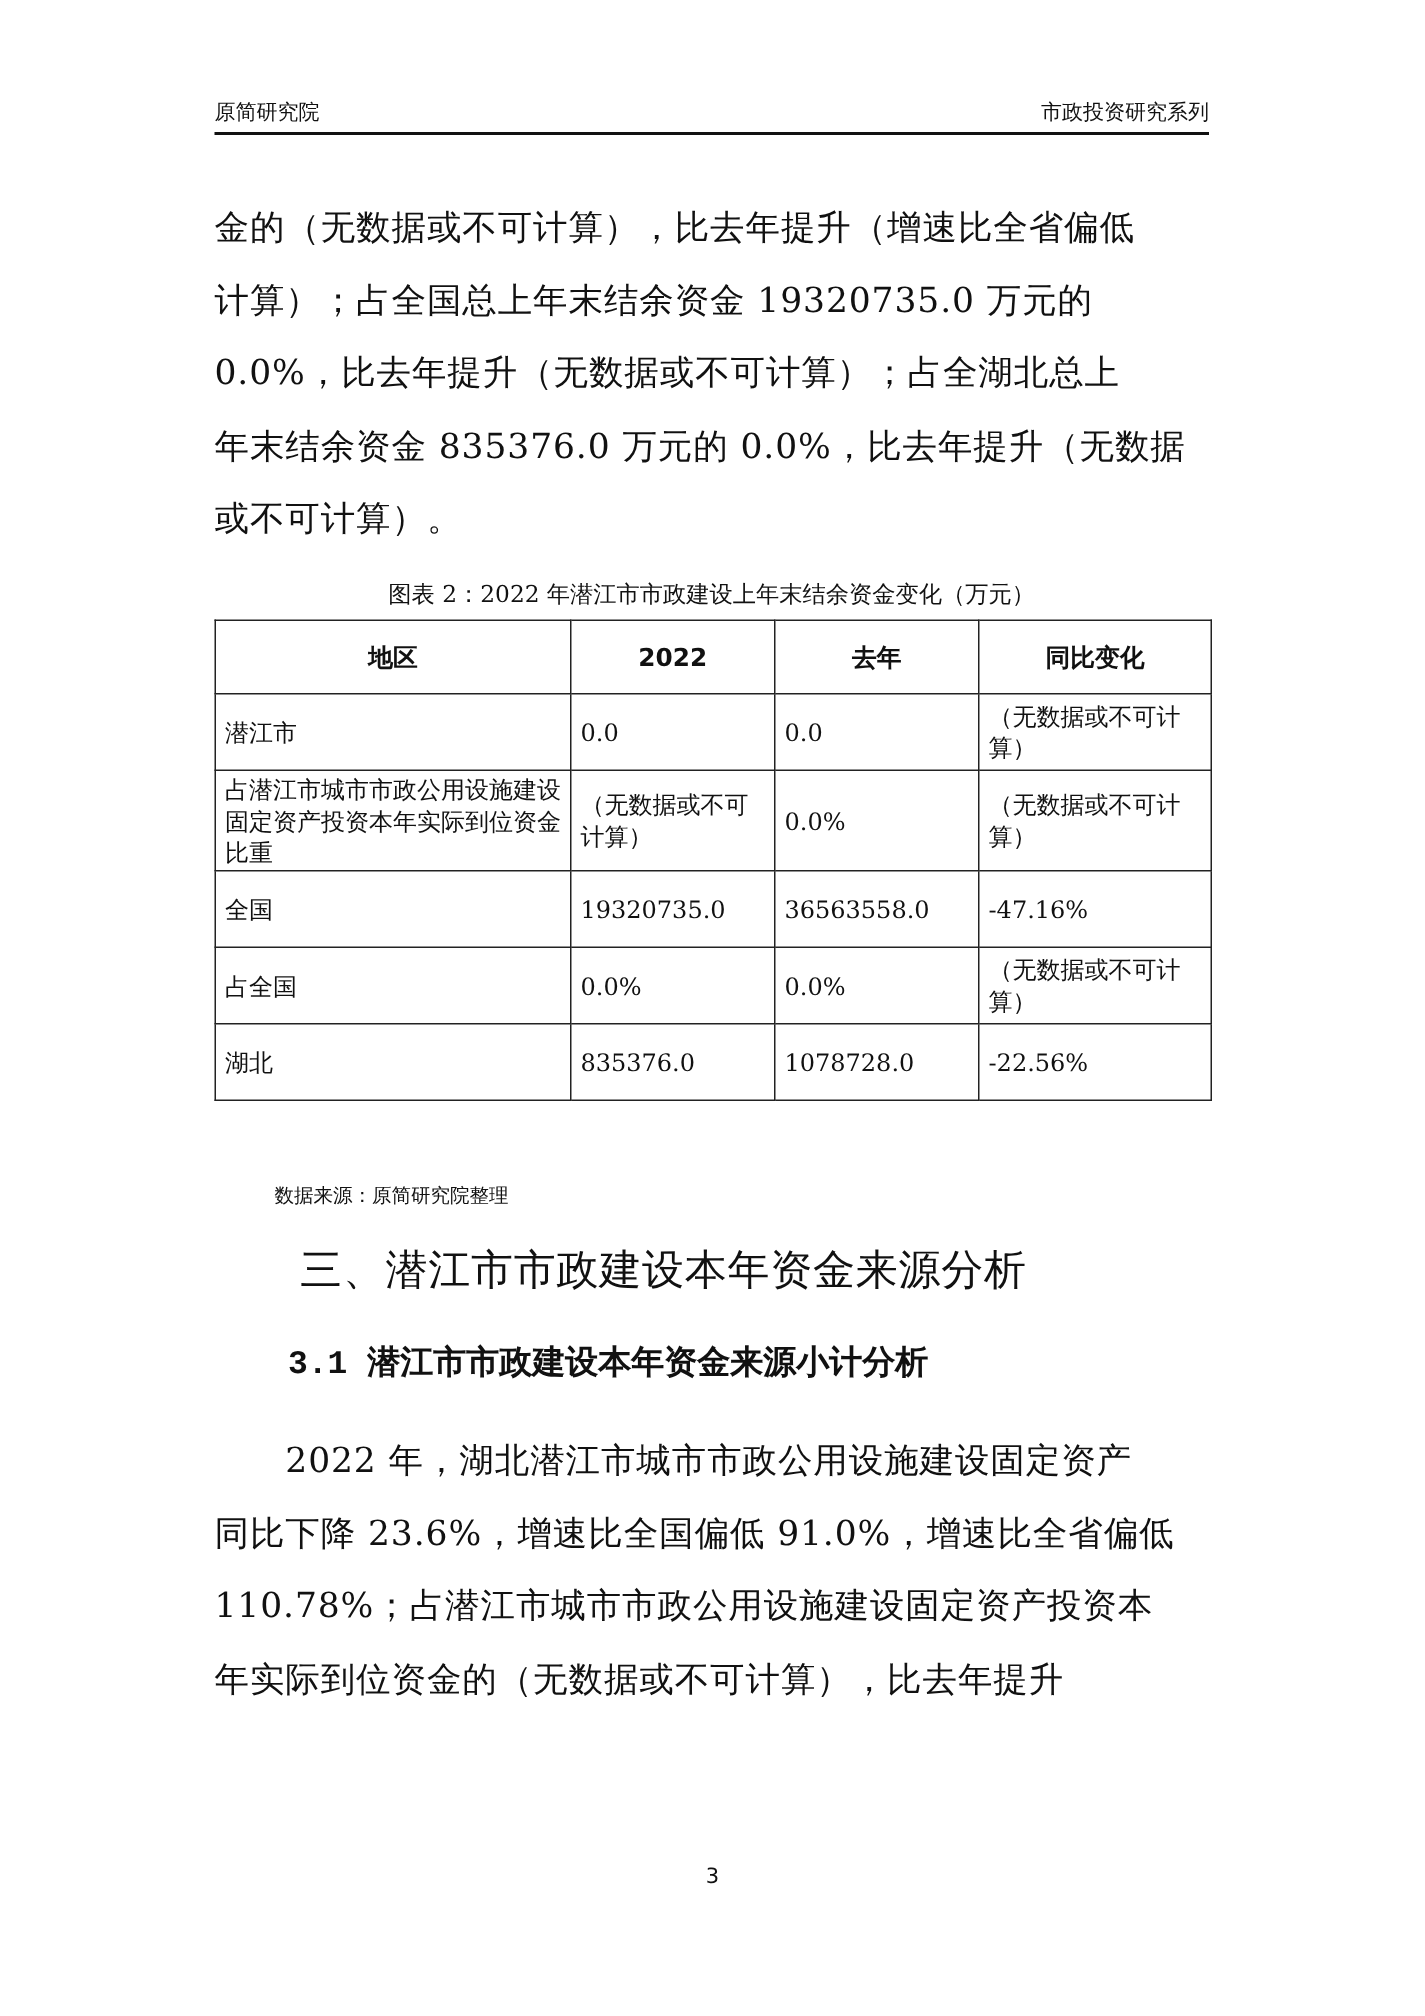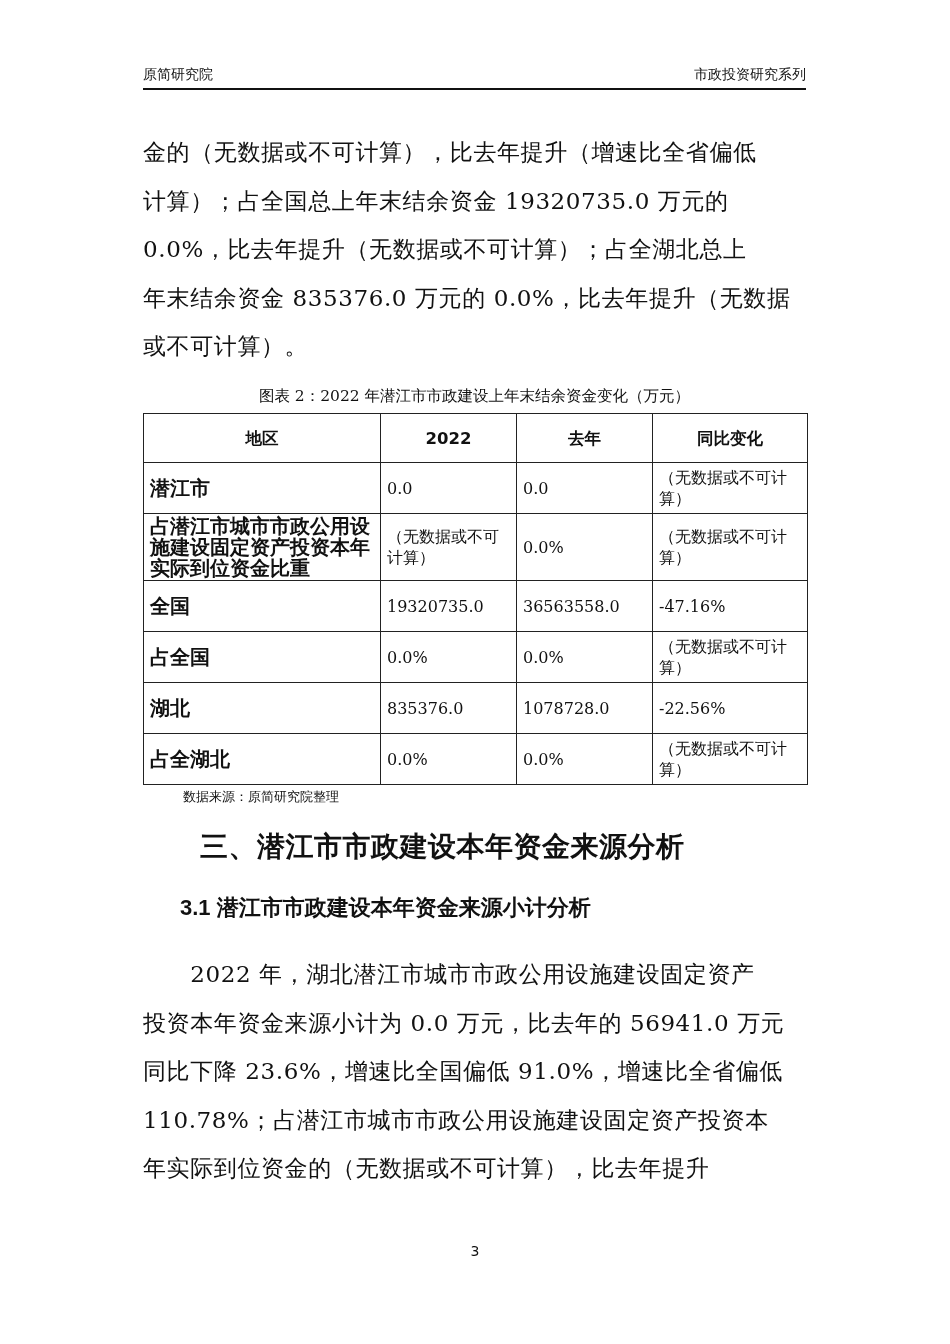--- a/index.html
+++ b/index.html
@@ -13,26 +13,26 @@
   .para { position:absolute; left:143px; width:663px; font-size:23px;
           line-height:48.5px; letter-spacing:0.6px; text-align:justify; }
   .para .ln { display:block; white-space:nowrap; }
   .caption { position:absolute; left:143px; width:663px; top:386px; text-align:center;
              font-size:15.5px; }
   table.t { position:absolute; left:143px; top:413px; width:664px;
             border-collapse:collapse; table-layout:fixed; }
   table.t td, table.t th { border:1.3px solid #222; vertical-align:middle;
             font-size:16px; line-height:21px; padding:0 6px; }
   table.t th { font-family:"DejaVu Sans","Liberation Sans",sans-serif; font-weight:bold; font-size:16.5px; }
-  table.t td.rh { font-family:"DejaVu Sans","Liberation Sans",sans-serif; font-weight:bold; font-size:20px; line-height:21px;margin-left:32px; }
+  table.t td.rh { font-family:"DejaVu Sans","Liberation Sans",sans-serif; font-weight:normal; font-size:16px; line-height:21px;margin-left:32px; }
   .source { position:absolute; left:183px; top:788px; font-size:13px; }
-  .h1 { position:absolute; left:200px; top:828px; font-size:28px; font-weight:bold;
+  .h1 { position:absolute; left:200px; top:828px; font-size:28px; font-weight:normal;
         font-family:"DejaVu Sans","Liberation Sans",sans-serif; letter-spacing:0.5px; }
-  .h2 { position:absolute; left:180px; top:893px; font-size:22px; font-weight:bold;
-        font-family:Liberation Sans, sans-serif; }
+  .h2 { position:absolute; left:192px; top:893px; font-size:22px; font-weight:bold;
+        font-family:Liberation Mono, monospace; }
   .pageno { position:absolute; left:0; width:950px; top:1243px; text-align:center;
             font-family:"DejaVu Sans","Liberation Sans",sans-serif; font-size:14px; }
 </style>
 </head>
 <body>
 
 <div class="header">
   <span class="l">原简研究院</span>
   <span class="r">市政投资研究系列</span>
 </div>
@@ -84,35 +84,28 @@
     <td>0.0%</td>
     <td>0.0%</td>
     <td>（无数据或不可计算）</td>
   </tr>
   <tr style="height:51px">
     <td class="rh">湖北</td>
     <td>835376.0</td>
     <td>1078728.0</td>
     <td>-22.56%</td>
   </tr>
-  <tr style="height:51px">
-    <td class="rh">占全湖北</td>
-    <td>0.0%</td>
-    <td>0.0%</td>
-    <td>（无数据或不可计算）</td>
-  </tr>
 </tbody>
   </table>
 
 <div class="source">数据来源：原简研究院整理</div>
 
 <div class="h1">三、潜江市市政建设本年资金来源分析</div>
 <div class="h2">3.1 潜江市市政建设本年资金来源小计分析</div>
 
 <div class="para" style="top:950px;">
   <span class="ln">　　2022 年，湖北潜江市城市市政公用设施建设固定资产</span>
-  <span class="ln">投资本年资金来源小计为 0.0 万元，比去年的 56941.0 万元</span>
   <span class="ln">同比下降 23.6%，增速比全国偏低 91.0%，增速比全省偏低</span>
   <span class="ln">110.78%；占潜江市城市市政公用设施建设固定资产投资本</span>
   <span class="ln">年实际到位资金的（无数据或不可计算），比去年提升</span>
 </div>
 
 <div class="pageno">3</div>
 
 </body></html>

